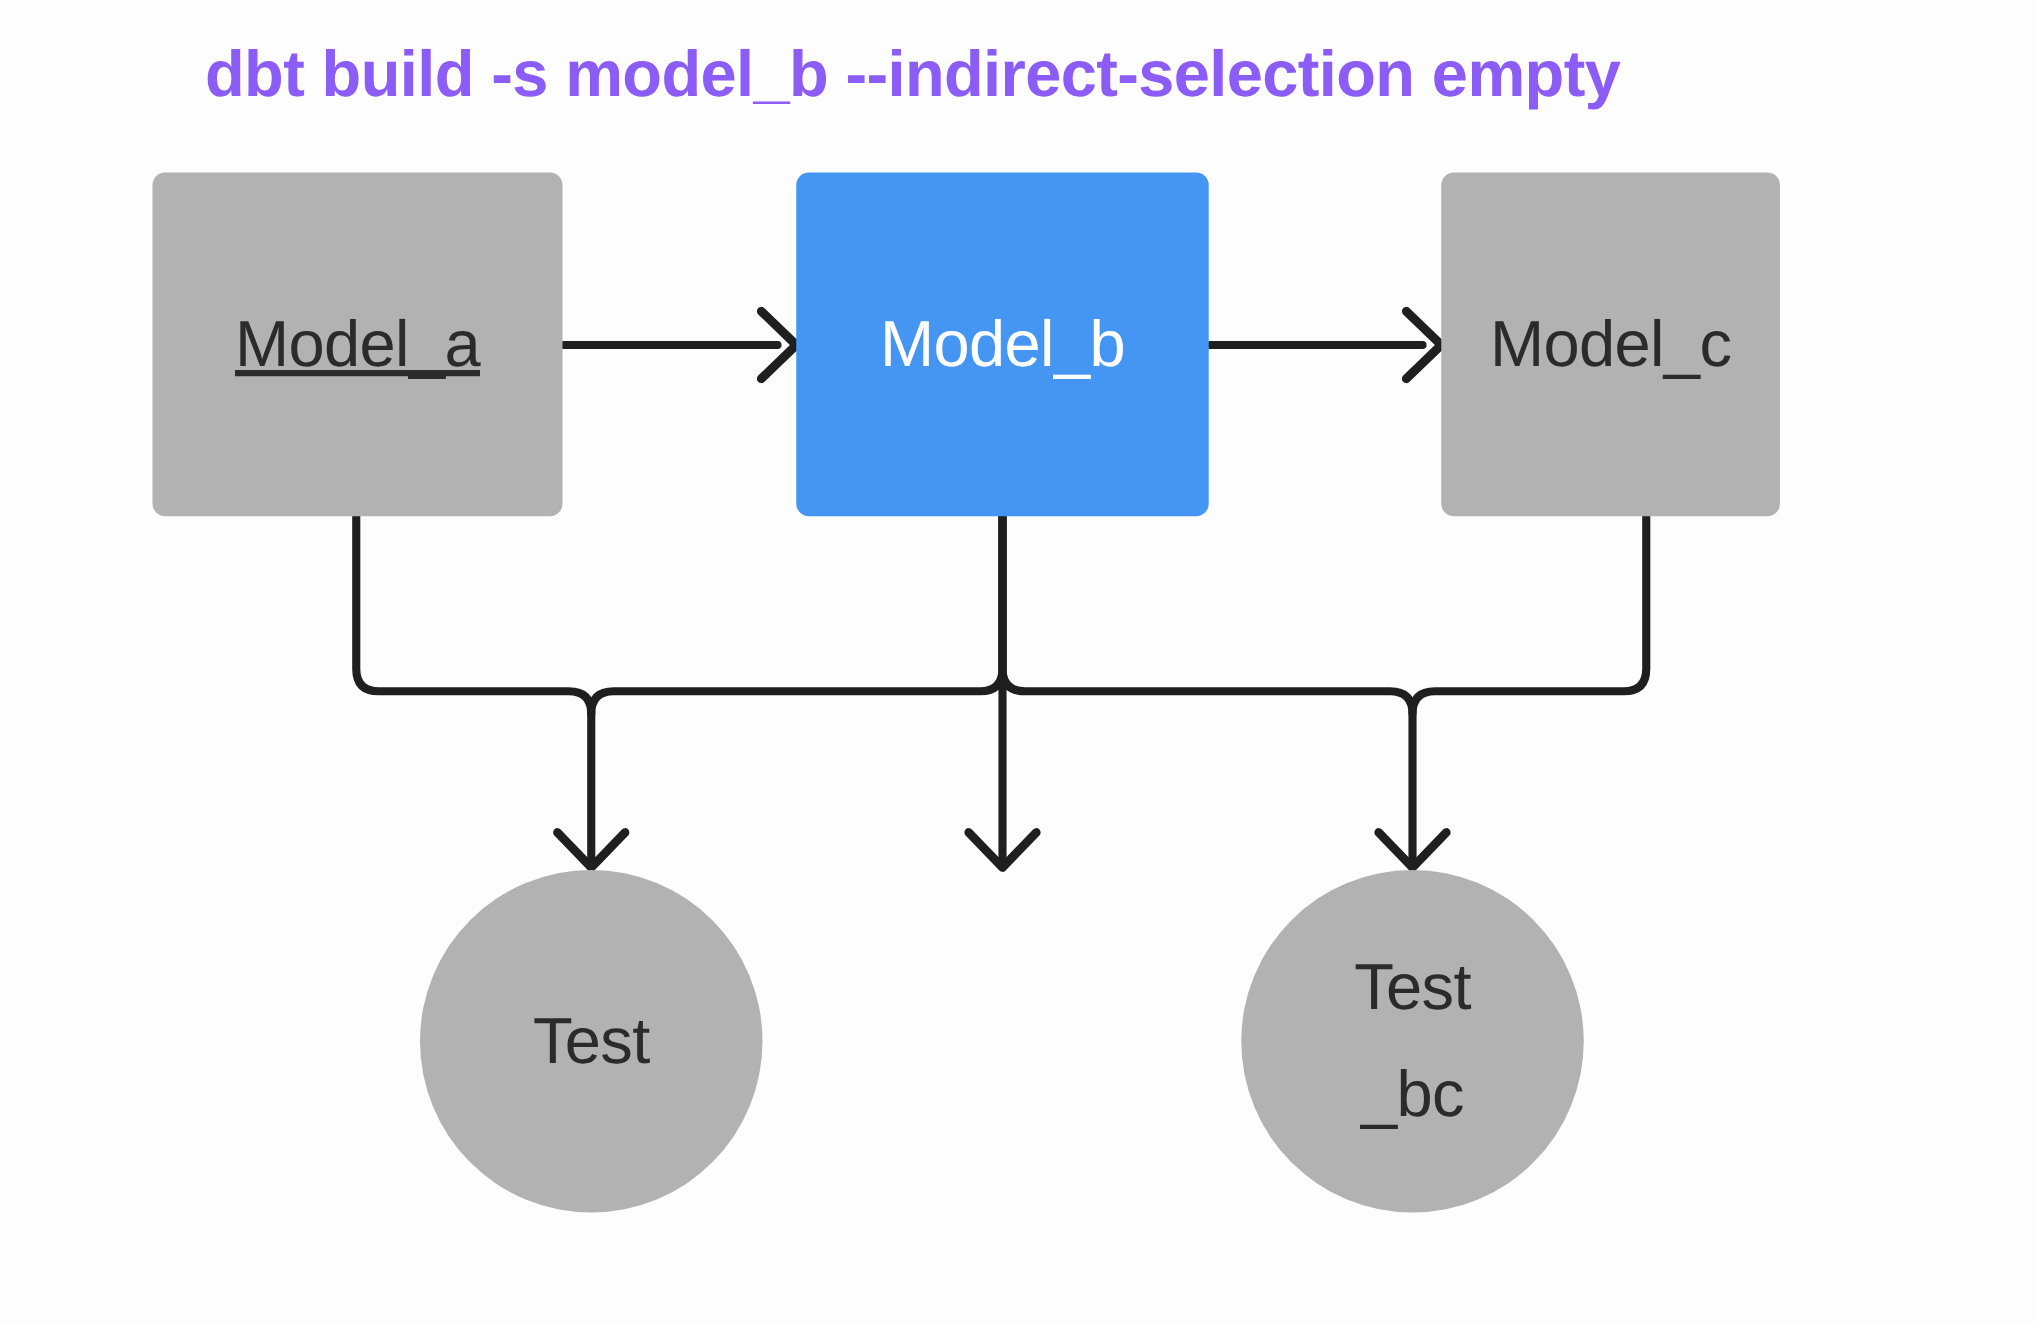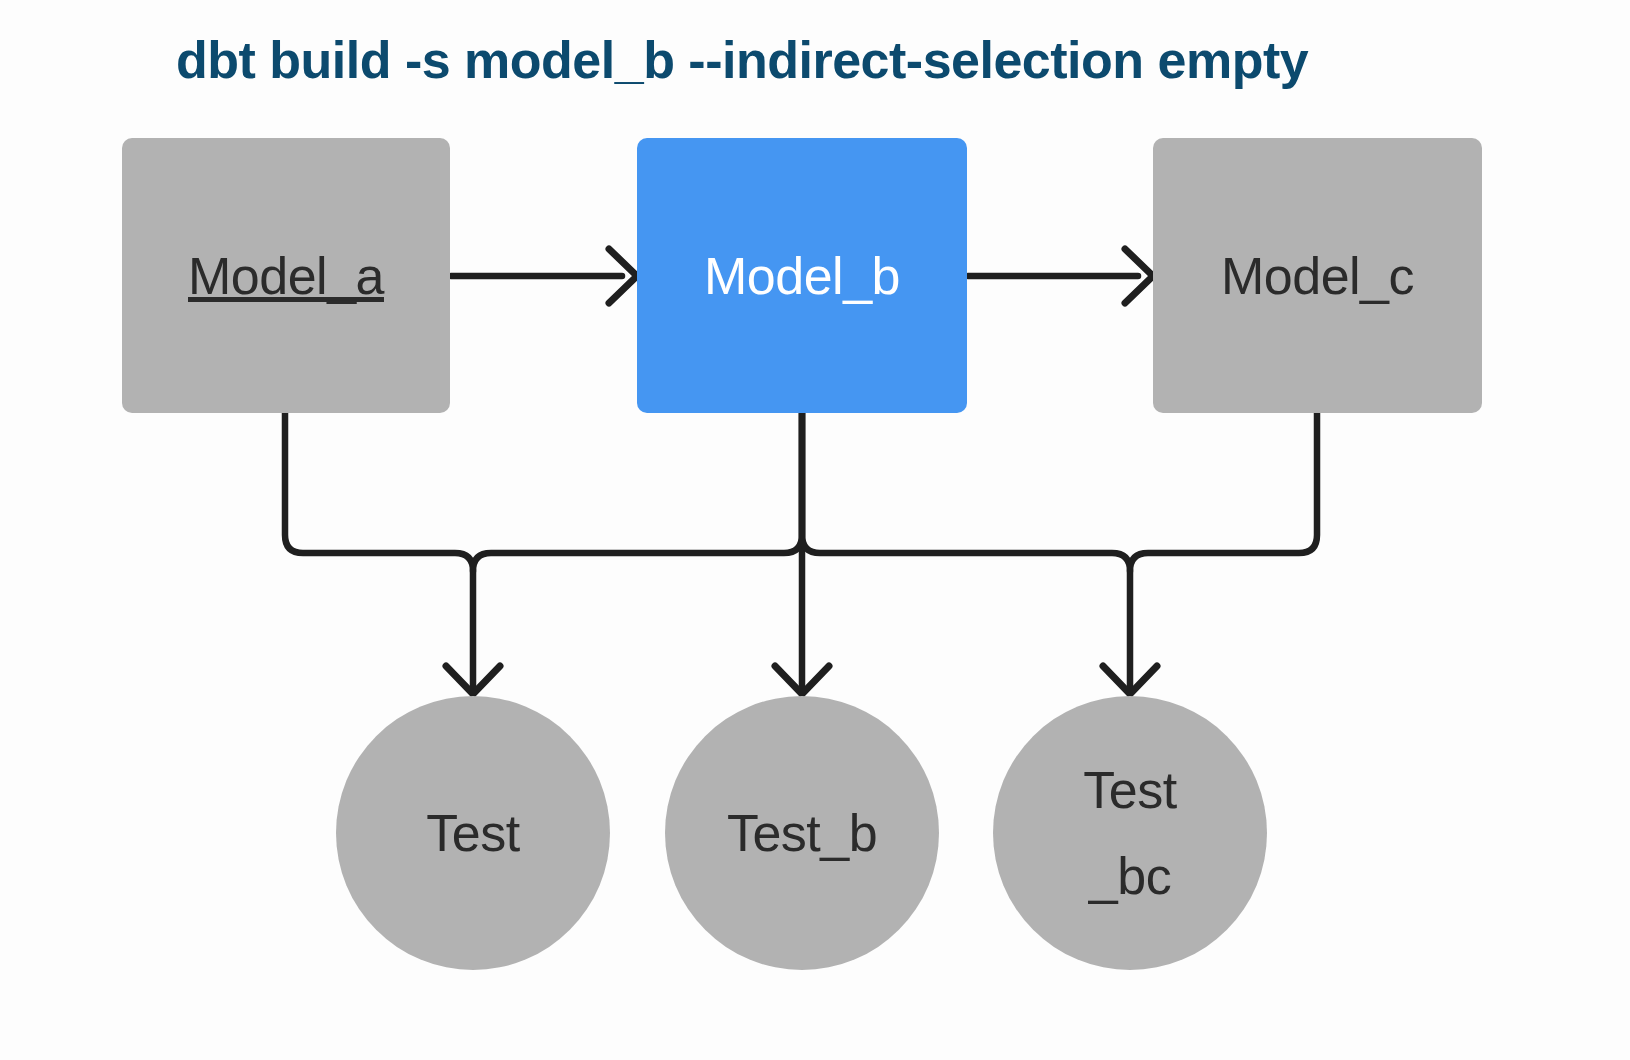--- a/index.html
+++ b/index.html
@@ -21,23 +21,22 @@
     width:1630px;height:1060px;
     background:var(--background);
     overflow:hidden;
   }
   .title{
     position:absolute;
     left:164px;top:30px;
     font-size:52px;
     font-weight:600;
     letter-spacing:-0.5px;
-    color:#0c4a6e;
+    color:#8b5cf6;
     white-space:nowrap;
-    margin-left:12px;
   }
   .edges-svg{
     position:absolute;left:0;top:0;
     width:1630px;height:1060px;
   }
   .edge{
     stroke:var(--edge-dark);
     stroke-width:6.5;
     fill:none;
     stroke-linecap:round;
@@ -59,21 +58,21 @@
     font-size:52px;font-weight:500;
     color:var(--label-dark);
     letter-spacing:-0.5px;
   }
   .model-node.selected{
     background:var(--selected-blue);
     color:var(--label-light);
   }
   .model-a{left:122px;width:328px;text-decoration:underline;}
   .model-b{left:637px;width:330px;text-align:center;}
-  .model-c{left:1153px;width:329px;}
+  .model-c{left:1153px;width:271px;}
   .test-node{
     position:absolute;
     top:696px;width:274px;height:274px;
     background:var(--node-gray);
     border-radius:50%;
     display:flex;flex-direction:column;align-items:center;justify-content:center;
     font-size:52px;font-weight:500;
     color:var(--label-dark);
     letter-spacing:-0.5px;
     text-align:center;
@@ -119,22 +118,18 @@
   <div class="model-node model-b selected">
     <span>Model_b</span>
   </div>
   <div class="model-node model-c">
     <span>Model_c</span>
   </div>
 
   <div class="test-node test-ab">
     <div class="line">Test</div>
   </div>
-  <div class="test-node test-b">
-    <div class="line">Test_b</div>
-    <div class="line"></div>
-  </div>
   <div class="test-node test-bc">
     <div class="line">Test</div>
     <div class="line">_bc</div>
   </div>
 
 </div>
 
 </body></html>

